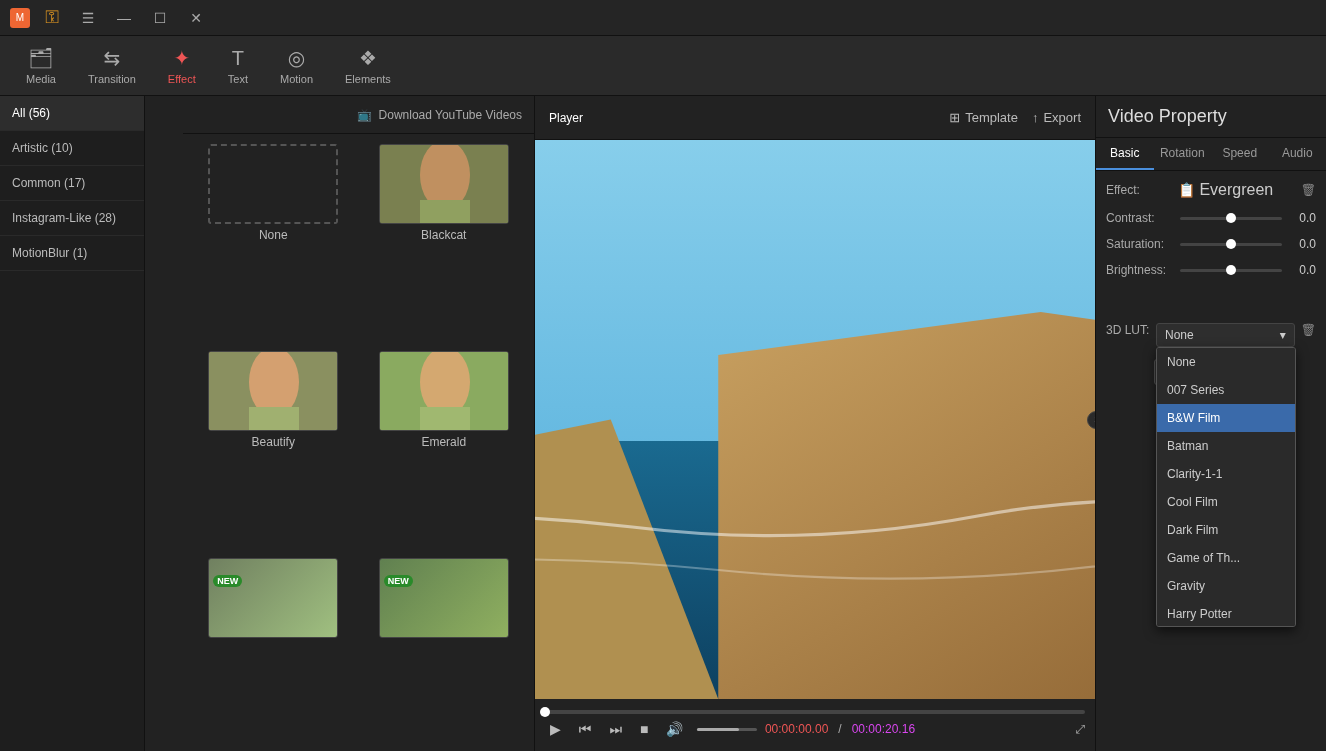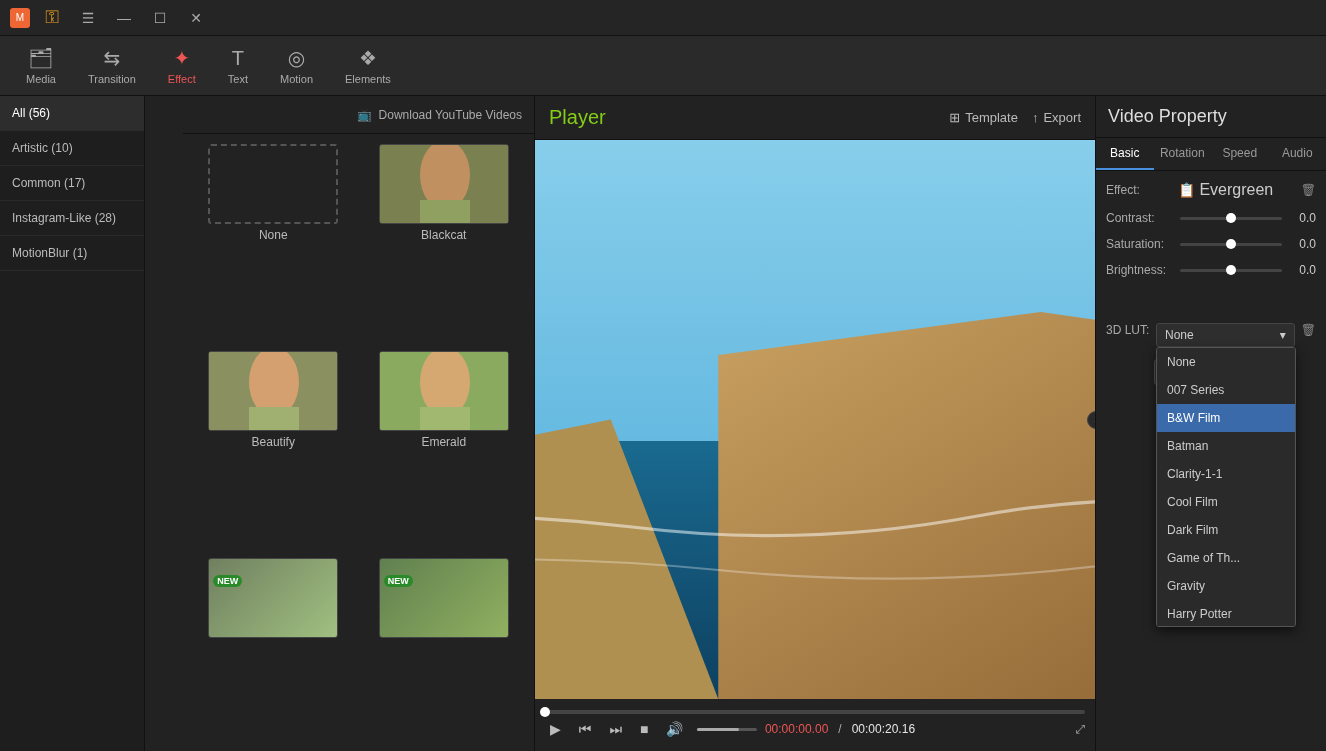--- a/index.html
+++ b/index.html
@@ -38,33 +38,33 @@
     .effects-grid { display: grid; grid-template-columns: repeat(2, 1fr); gap: 10px; padding: 10px; overflow-y: auto; flex: 1; }
     .effect-thumb { display: flex; flex-direction: column; align-items: center; cursor: pointer; }
     .effect-thumb-img { width: 130px; height: 80px; background: #333; border: 1px solid #444; border-radius: 3px; position: relative; overflow: hidden; display: flex; align-items: center; justify-content: center; }
     .effect-thumb-img.none-thumb { border: 2px dashed #555; background: transparent; }
     .effect-thumb-label { font-size: 12px; color: #bbb; margin-top: 4px; }
     .badge-new { position: absolute; top: 16px; left: 4px; background: #2a8a2a; color: #fff; font-size: 9px; padding: 1px 4px; border-radius: 6px; font-weight: bold; }
 
     
     .player-area { flex: 1; background: #1e1e1e; display: flex; flex-direction: column; border-right: 1px solid #111; }
     .player-header { height: 44px; display: flex; align-items: center; padding: 0 14px; justify-content: space-between; border-bottom: 1px solid #111; background: #222; }
-    .player-header-left { font-size: 20px; color: #84cc16; }
+    .player-header-left { font-size: 12px; color: #ffffff; }
     .player-header-right { display: flex; gap: 14px; align-items: center; }
     .player-header-btn { display: flex; align-items: center; gap: 5px; cursor: pointer; color: #bbb; font-size: 13px; }
     .player-video { flex: 1; background: #000; position: relative; overflow: hidden; }
     .video-placeholder { width: 100%; height: 100%; background: linear-gradient(135deg, #1a6080 0%, #0d4d6e 30%, #c8882a 60%, #a07030 100%); display: flex; align-items: center; justify-content: center; }
     .player-controls { height: 52px; background: #222; display: flex; flex-direction: column; justify-content: center; padding: 4px 10px; gap: 4px; }
     .player-progress { width: 100%; height: 4px; background: #444; border-radius: 2px; position: relative; cursor: pointer; }
     .player-progress-fill { height: 100%; background: #e55; border-radius: 2px; width: 0%; }
     .player-progress-thumb { width: 10px; height: 10px; background: #fff; border-radius: 50%; position: absolute; top: -3px; left: 0%; transform: translateX(-50%); }
     .player-btns { display: flex; align-items: center; gap: 8px; }
     .player-btn { color: #bbb; cursor: pointer; font-size: 14px; padding: 3px 5px; border-radius: 3px; }
     .player-time { color: #e55; font-size: 12px; }
-    .player-time-total { color: #e5e5e5; font-size: 12px; }
+    .player-time-total { color: #d946ef; font-size: 12px; }
     .volume-slider { width: 60px; height: 3px; background: #555; border-radius: 2px; position: relative; cursor: pointer; }
     .volume-fill { width: 70%; height: 100%; background: #aaa; border-radius: 2px; }
     .expand-btn { margin-left: auto; color: #aaa; cursor: pointer; }
 
     
     .right-panel { width: 230px; background: #222; display: flex; flex-direction: column; }
     .right-panel-header { padding: 10px 12px; border-bottom: 1px solid #111; font-size: 18px; color: #ddd; font-weight: 500; }
     .prop-tabs { display: flex; border-bottom: 1px solid #111; }
     .prop-tab { flex: 1; text-align: center; padding: 8px 4px; cursor: pointer; font-size: 12px; color: #999; border-bottom: 2px solid transparent; }
     .prop-tab.active { color: #fff; border-bottom: 2px solid #4a8fdd; }

